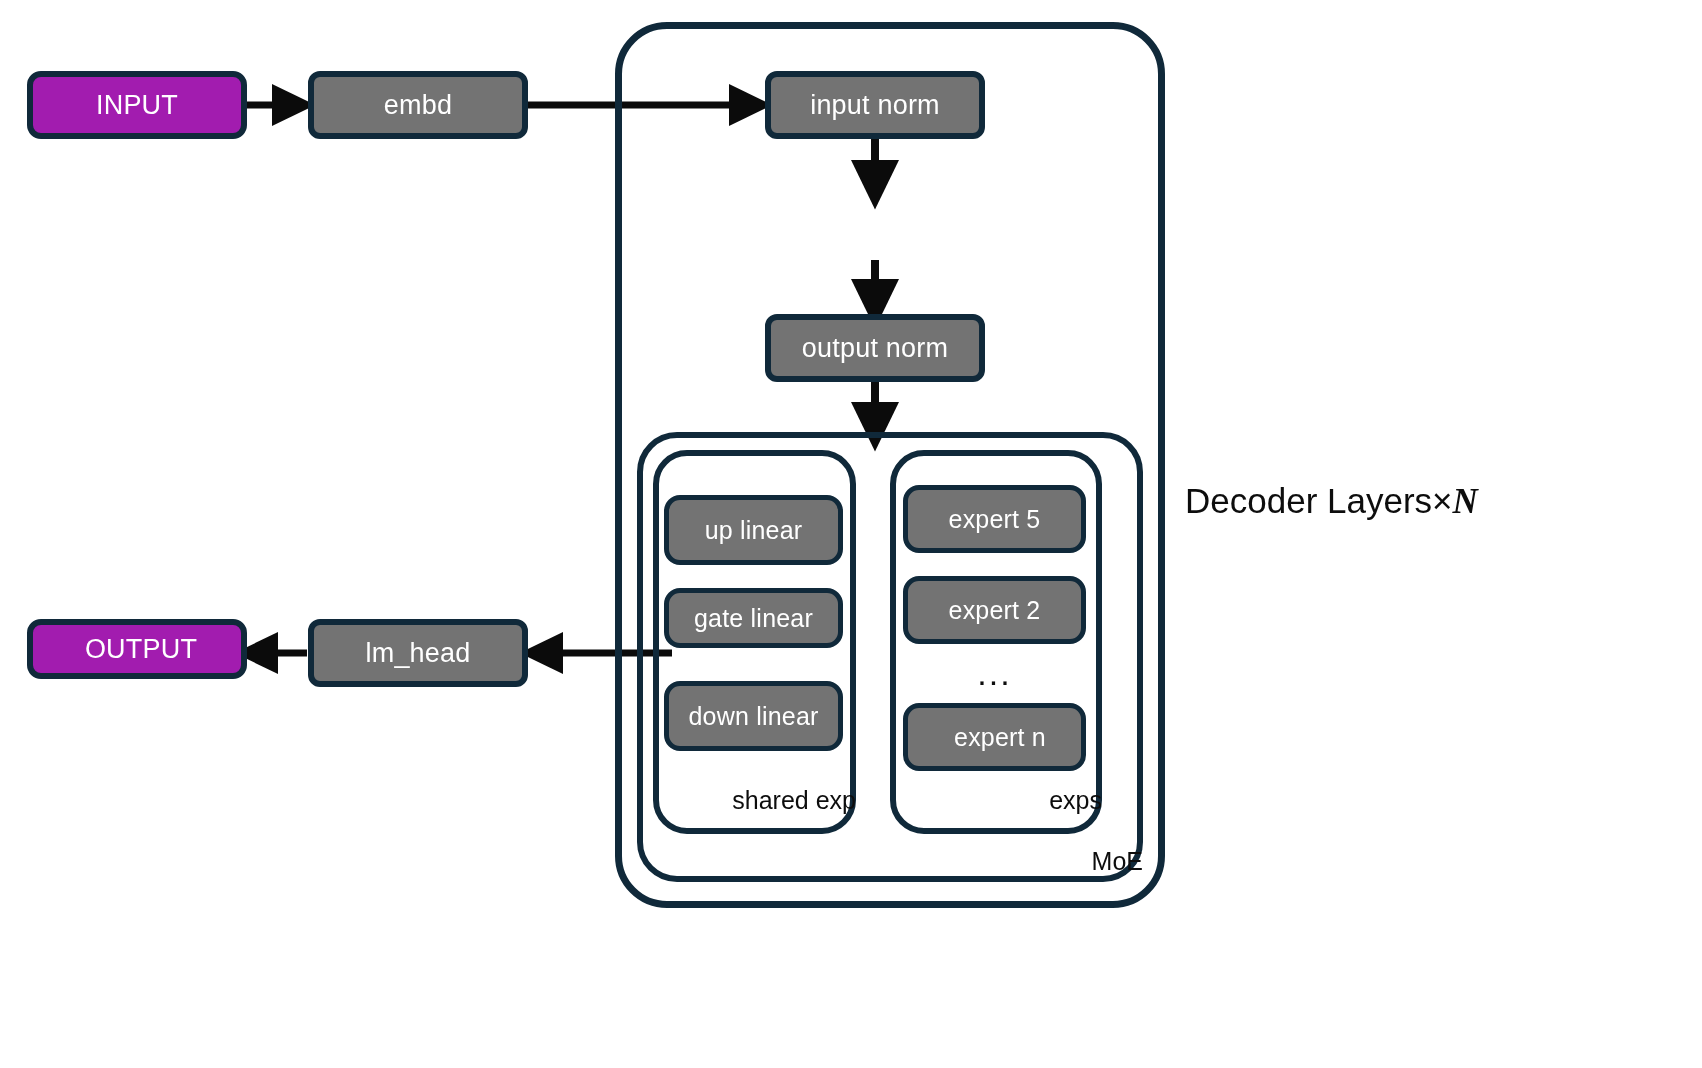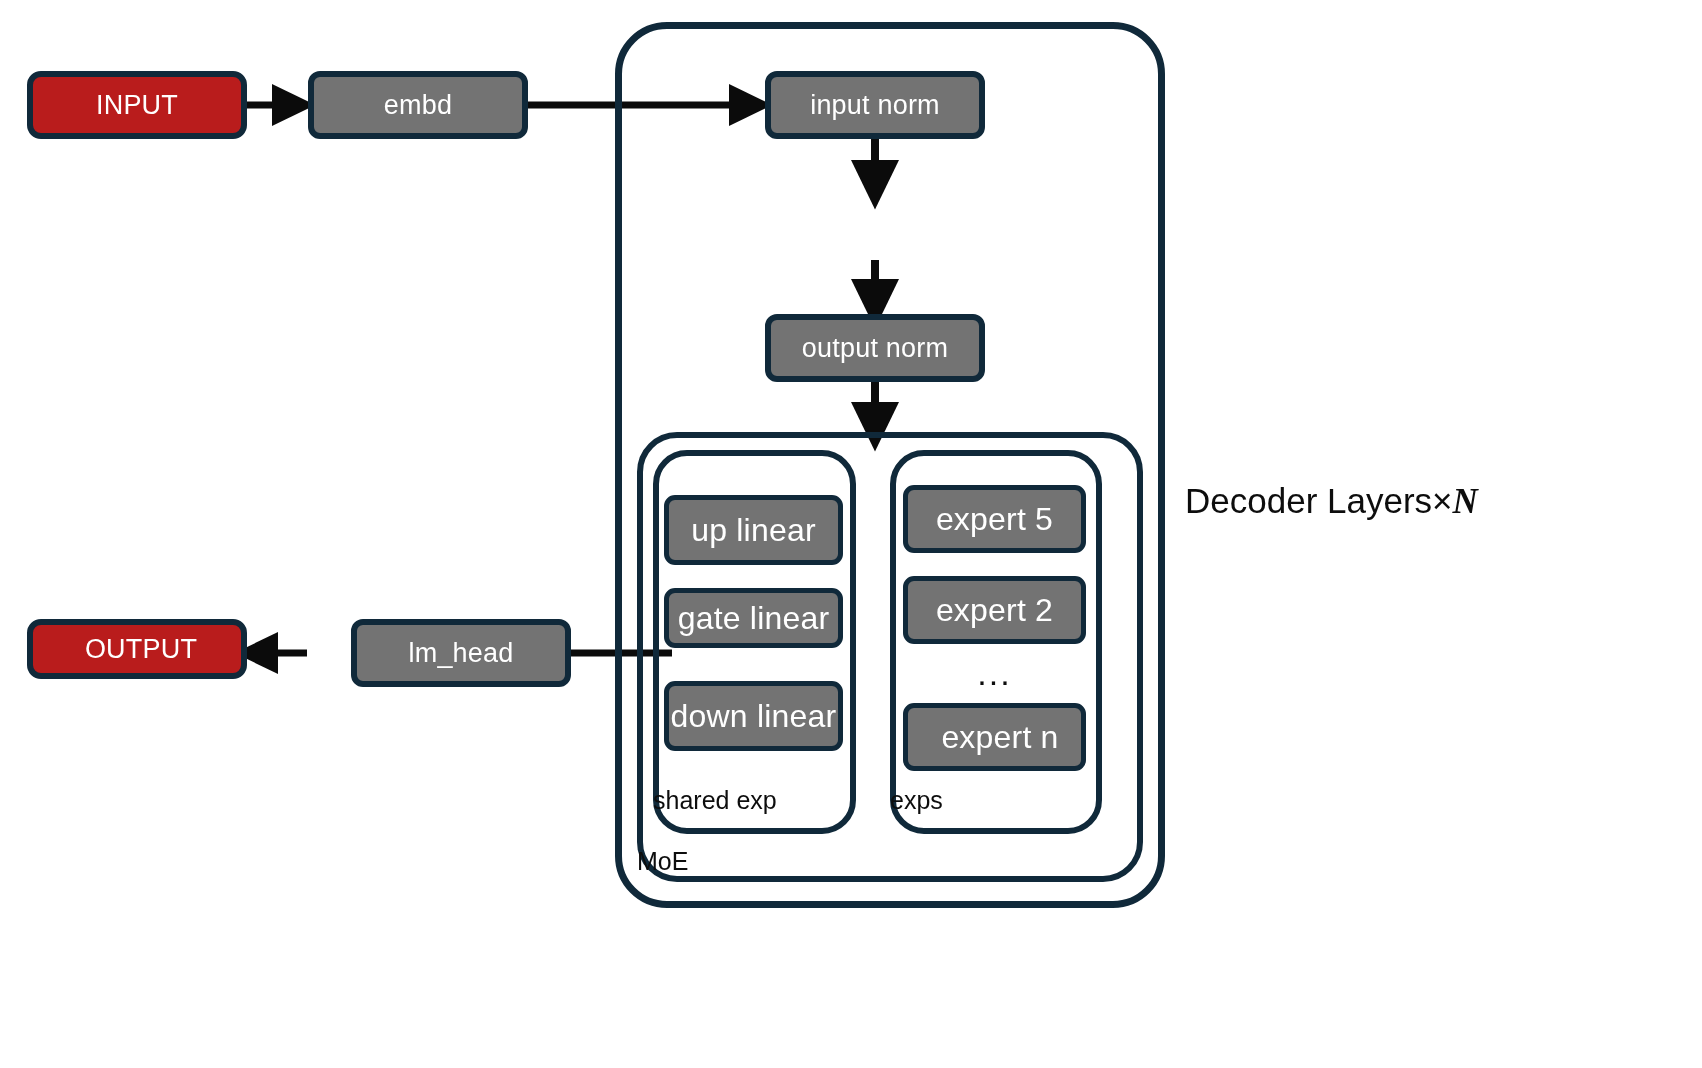--- a/index.html
+++ b/index.html
@@ -34,30 +34,30 @@
     justify-content: center;
     color: #ffffff;
     border-radius: 12px;
     border: 6px solid #10293a;
     font-size: 27px;
     letter-spacing: 0.2px;
     line-height: 1;
     white-space: nowrap;
   }
   .node.io {
-    background: #b91c1c;
+    background: #a21caf;
     border-radius: 14px;
   }
   .node.op {
     background: #737373;
   }
   .node.small {
-    font-size: 32px;
+    font-size: 25px;
     border-width: 5px;
-    border-radius: 11px;
+    border-radius: 16px;
   }
 
   
   .group {
     position: absolute;
     box-sizing: border-box;
     border: 6px solid #10293a;
     background: transparent;
     border-radius: 46px;
   }
@@ -72,21 +72,21 @@
     border-radius: 34px;
     border-width: 6px;
   }
 
   .group-label {
     position: absolute;
     color: #0d0d0d;
     font-size: 25px;
     line-height: 1;
     white-space: nowrap;
-    text-align: left;
+    text-align: right;
   }
 
   .side-label {
     position: absolute;
     color: #0d0d0d;
     font-size: 35px;
     line-height: 1;
     white-space: nowrap;
   }
   .side-label .var {
@@ -165,17 +165,17 @@
   <div class="node op small" style="left:664px; top:681px; width:179px; height:70px;">down linear</div>
 
   <div class="node op small" style="left:903px; top:485px; width:183px; height:68px;">expert 5</div>
 
   <div class="node op small" style="left:903px; top:576px; width:183px; height:68px;">expert 2</div>
 
   <div class="dots" style="left:903px; top:656px; width:183px; text-align:center;">...</div>
 
   <div class="node op small" style="left:903px; top:703px; width:183px; height:68px;padding-left:11px;">expert n</div>
 
-  <div class="node op" style="left:308px; top:619px; width:220px; height:68px;margin-left:43px;">lm_head</div>
+  <div class="node op" style="left:308px; top:619px; width:220px; height:68px;">lm_head</div>
 
   <div class="node io" style="left:27px; top:619px; width:220px; height:60px;padding-left:8px;">OUTPUT</div>
 
 </div>
 
 </body></html>

